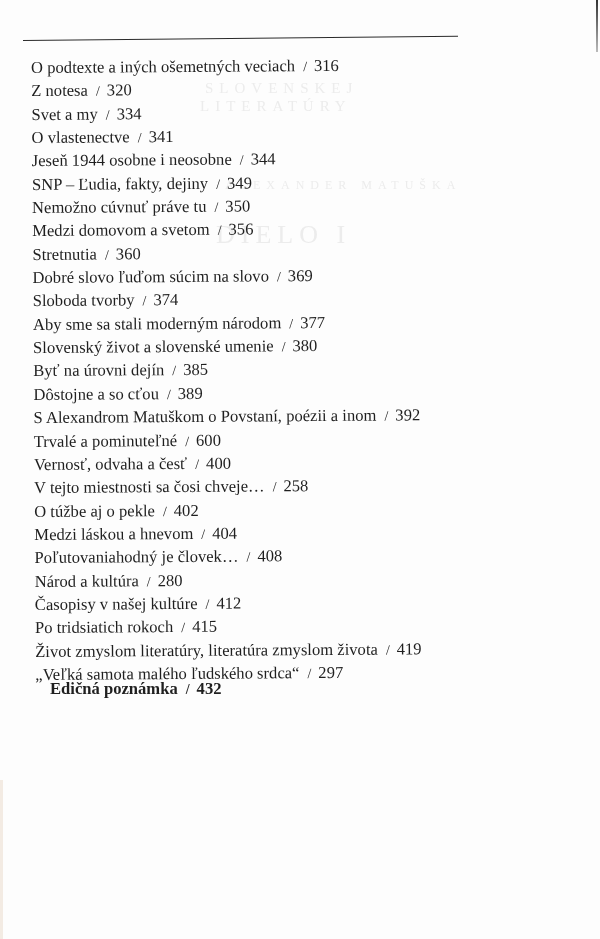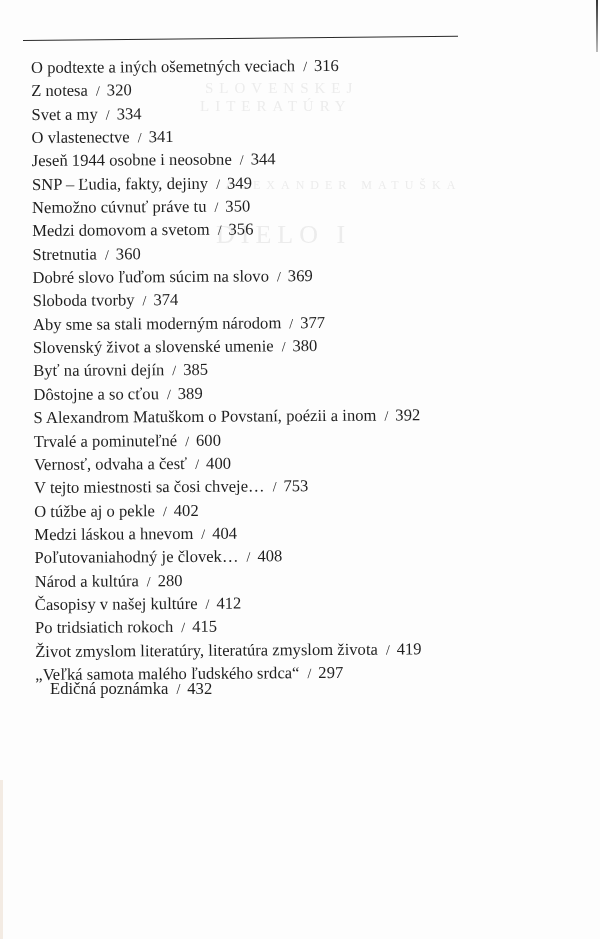--- a/index.html
+++ b/index.html
@@ -66,20 +66,21 @@
     top: 678px;
     margin: 0;
     padding: 0;
     list-style: none;
   }
   .appendix li {
     font-size: 16.6px;
     white-space: nowrap;
     height: 22px;
     line-height: 22px;
+    font-weight: bold;
   }
   .appendix li.a0 { margin-top: 0; }
   .appendix li.a1 { margin-top: 11px; }
   .appendix li.a2 { margin-top: 13px; }
   .ghost {
     position: absolute;
     color: #ececec;
     font-family: "Liberation Serif", serif;
     letter-spacing: 6px;
     pointer-events: none;
@@ -110,21 +111,21 @@
     <li class="entry"><span>Stretnutia</span><span class="sep">/</span><span>360</span></li>
     <li class="entry"><span>Dobré slovo ľuďom súcim na slovo</span><span class="sep">/</span><span>369</span></li>
     <li class="entry"><span>Sloboda tvorby</span><span class="sep">/</span><span>374</span></li>
     <li class="entry"><span>Aby sme sa stali moderným národom</span><span class="sep">/</span><span>377</span></li>
     <li class="entry"><span>Slovenský život a slovenské umenie</span><span class="sep">/</span><span>380</span></li>
     <li class="entry"><span>Byť na úrovni dejín</span><span class="sep">/</span><span>385</span></li>
     <li class="entry"><span>Dôstojne a so cťou</span><span class="sep">/</span><span>389</span></li>
     <li class="entry"><span>S Alexandrom Matuškom o Povstaní, poézii a inom</span><span class="sep">/</span><span>392</span></li>
     <li class="entry"><span>Trvalé a pominuteľné</span><span class="sep">/</span><span>600</span></li>
     <li class="entry"><span>Vernosť, odvaha a česť</span><span class="sep">/</span><span>400</span></li>
-    <li class="entry"><span>V tejto miestnosti sa čosi chveje…</span><span class="sep">/</span><span>753</span></li>
+    <li class="entry"><span>V tejto miestnosti sa čosi chveje…</span><span class="sep">/</span><span>258</span></li>
     <li class="entry"><span>O túžbe aj o pekle</span><span class="sep">/</span><span>402</span></li>
     <li class="entry"><span>Medzi láskou a hnevom</span><span class="sep">/</span><span>404</span></li>
     <li class="entry"><span>Poľutovaniahodný je človek…</span><span class="sep">/</span><span>408</span></li>
     <li class="entry"><span>Národ a kultúra</span><span class="sep">/</span><span>280</span></li>
     <li class="entry"><span>Časopisy v našej kultúre</span><span class="sep">/</span><span>412</span></li>
     <li class="entry"><span>Po tridsiatich rokoch</span><span class="sep">/</span><span>415</span></li>
     <li class="entry"><span>Život zmyslom literatúry, literatúra zmyslom života</span><span class="sep">/</span><span>419</span></li>
     <li class="entry"><span>„Veľká samota malého ľudského srdca“</span><span class="sep">/</span><span>297</span></li>
   </ul>
 

